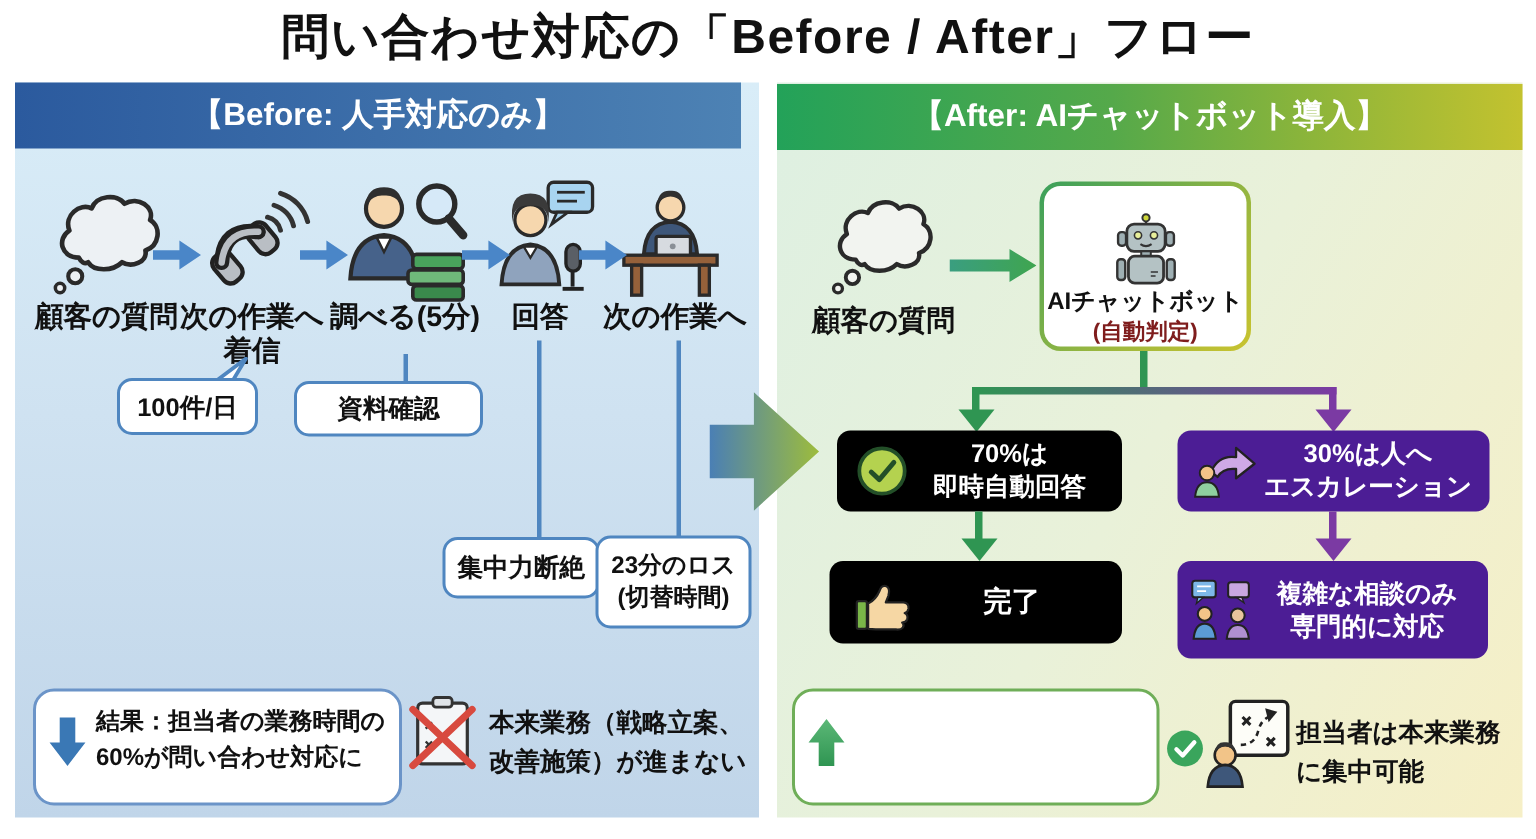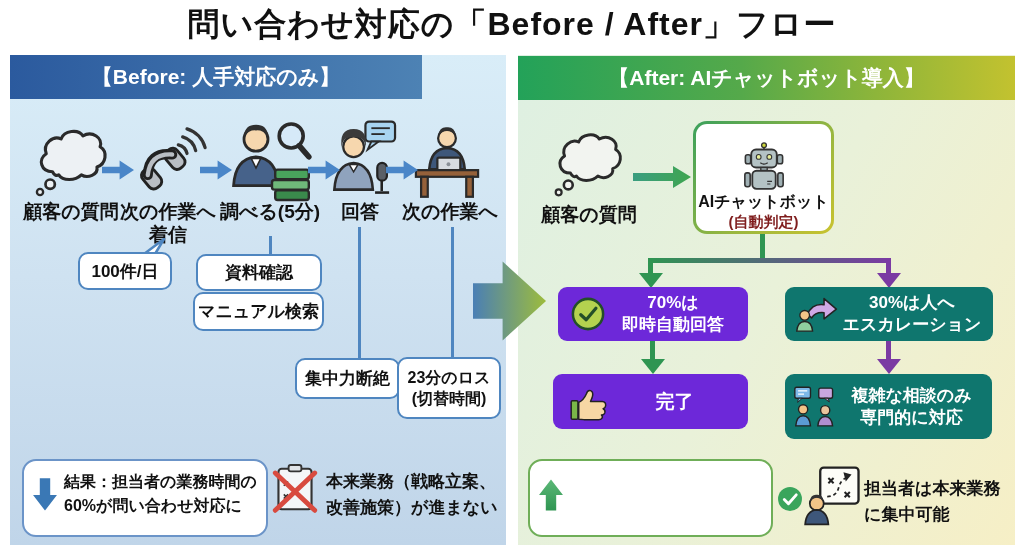--- a/index.html
+++ b/index.html
@@ -18,43 +18,43 @@
     background:linear-gradient(180deg,#d9edf8 0%,#cfe2f1 45%,#c0d5e9 100%);
   }
   .panel-after{
     left:518px;top:55px;width:497px;height:490px;
     background:linear-gradient(120deg,#def0e2 0%,#e9f1d9 50%,#f6efc6 100%);
   }
   .phead{
     height:44px;line-height:44px;text-align:center;
     color:#fff;font-size:21px;font-weight:bold;
   }
-  .phead-before{left:10px;top:55px;width:412px;background:linear-gradient(90deg,#2b5a9e,#4d82b4);}
+  .phead-before{left:10px;top:55px;width:484px;background:linear-gradient(90deg,#2b5a9e,#4d82b4);}
   .phead-after{left:518px;top:56px;width:497px;background:linear-gradient(90deg,#23a259 0%,#55a94a 45%,#8db53a 72%,#c3c22f 100%);}
   .flabel{
     transform:translateX(-50%);text-align:center;
     font-size:19px;font-weight:bold;line-height:23px;color:#111;
   }
   .callout{
     background:#fff;border:2px solid #4f86c0;border-radius:10px;
     display:flex;align-items:center;justify-content:center;
     font-size:17px;font-weight:bold;text-align:center;color:#111;
   }
   .vline{width:3px;background:#4f86c0;}
   .resultbox{background:#fff;border-radius:14px;}
   .rb-before{border:2px solid #6b94c8;}
   .rb-after{border:2px solid #6fae58;}
   .rtext{font-size:16px;font-weight:bold;line-height:24px;color:#111;}
   .stext{font-size:17px;font-weight:bold;line-height:26px;color:#111;}
   .branchbox{
     border-radius:9px;display:flex;align-items:center;
     color:#fff;font-weight:bold;
   }
-  .bb-green{background:#6d28d9;}
-  .bb-purple{background:#0f766e;}
+  .bb-green{background:#000000;}
+  .bb-purple{background:#4c1d95;}
   .bb-label{flex:1;text-align:center;font-size:17px;line-height:22px;padding-right:8px;}
   .stub{width:5px;}
   .stub-g{background:#2f9552;}
   .stub-p{background:#7b3aa3;}
   .hsplit{height:5px;background:linear-gradient(90deg,#2f9552,#7b3aa3);}
   .tri{width:0;height:0;border-left:12px solid transparent;border-right:12px solid transparent;}
   .tri-g{border-top:15px solid #2f9552;}
   .tri-p{border-top:15px solid #7b3aa3;}
   .aibox-wrap{
     background:linear-gradient(135deg,#3aa05c,#9ab73f 60%,#c9c32f);
@@ -158,21 +158,20 @@
 
   <div class="abs vline" style="left:269px;top:236px;height:18px"></div>
   <div class="abs vline" style="left:358px;top:227px;height:131px"></div>
   <div class="abs vline" style="left:451px;top:227px;height:131px"></div>
   <svg class="abs" style="left:142px;top:238px" width="24" height="17" viewBox="0 0 24 17">
       <path d="M2 16 L22 1 L13 16 Z" fill="#fff" stroke="#4f86c0" stroke-width="2.5" stroke-linejoin="round"></path>
     </svg>
 
   <div class="abs callout" style="left:78px;top:252px;width:90px;height:34px">100件/日</div>
   <div class="abs callout" style="left:196px;top:254px;width:122px;height:33px">資料確認</div>
-  <div class="abs callout" style="left:193px;top:292px;width:127px;height:35px">マニュアル検索</div>
   <div class="abs callout" style="left:295px;top:358px;width:101px;height:37px">集中力断絶</div>
   <div class="abs callout pre" style="left:397px;top:357px;width:100px;height:58px;font-size:16px;line-height:21px">23分のロス
 (切替時間)</div>
 
   <div class="abs resultbox rb-before" style="left:22px;top:459px;width:242px;height:74px"></div>
   <svg class="abs" style="left:32px;top:473px" width="26" height="44" viewBox="0 0 50 64">
     <path d="M15 0 h20 v32 h13 L25 62 L2 32 h13 Z" fill="#3a78b5"></path>
   </svg>
   <div class="abs rtext pre" style="left:64px;top:470px">結果：担当者の業務時間の
 60%が問い合わせ対応に</div>

